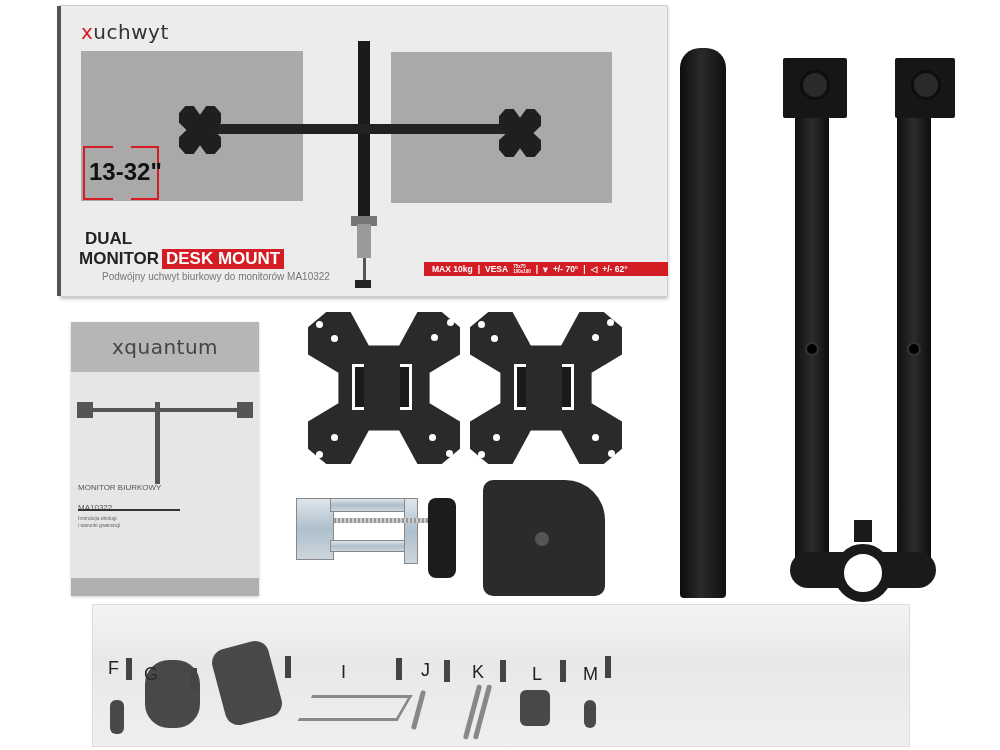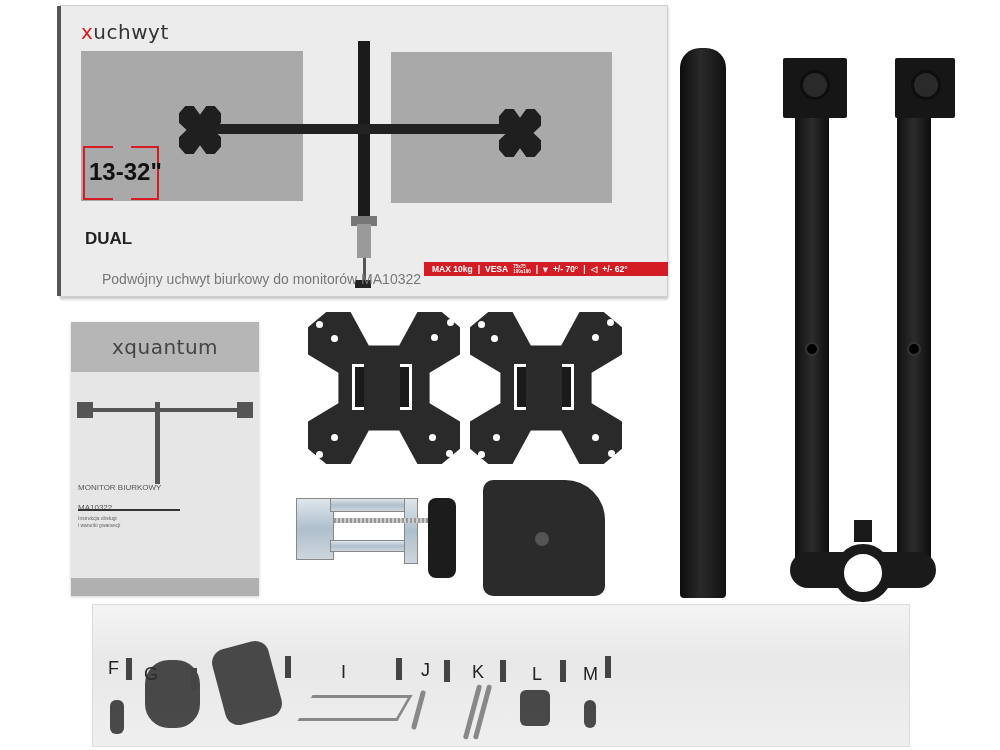--- a/index.html
+++ b/index.html
@@ -11,21 +11,21 @@
   .brand{font-family:"DejaVu Sans",sans-serif;font-size:20px;color:#333;letter-spacing:.5px}
   .brand .x{color:#d41c24}
   .panel{background:#a9a9a9}
   .pole{background:#1b1b1b}
   .arm{background:#222}
   .vesa-s{background:#1f1f1f;clip-path:polygon(15% 0,35% 0,50% 18%,65% 0,85% 0,100% 15%,100% 35%,82% 50%,100% 65%,100% 85%,85% 100%,65% 100%,50% 82%,35% 100%,15% 100%,0 85%,0 65%,18% 50%,0 35%,0 15%)}
   .size-frame{border:2px solid #d41c24}
   .size-text{font-size:24px;font-weight:bold;color:#111}
   .dual{font-size:17px;font-weight:bold;color:#222;line-height:18px}
   .desk{background:#d41c24;color:#fff;font-weight:bold;font-size:17px;padding:0 4px;line-height:20px}
-  .sub{font-size:14px;color:#777}
+  .sub{font-size:10px;color:#777}
   .spec{background:#d41c24;color:#fff;font-size:8.5px;font-weight:bold;display:flex;align-items:center;gap:5px;padding:0 8px;white-space:nowrap}
   .spec small{font-size:4.5px;line-height:5px;display:inline-block}
   
   .manual{left:71px;top:322px;width:188px;height:274px;background:#e6e6e6;box-shadow:0 1px 3px rgba(0,0,0,.2)}
   .manual-head{height:50px;background:#b6b6b6}
   .manual-foot{height:18px;background:#b0b0b0;position:absolute;bottom:0;left:0;right:0}
   .manual-brand{font-family:"DejaVu Sans",sans-serif;font-size:20px;color:#444;letter-spacing:.5px}
   .m-title{font-size:8px;color:#555;line-height:11px}
   .m-sub{font-size:5px;color:#666;line-height:7px}
   
@@ -69,20 +69,24 @@
   <div class="abs vesa-s" style="left:438px;top:103px;width:42px;height:48px"></div>
 
   <div class="abs size-frame" style="left:22px;top:140px;width:76px;height:54px;border-top-color:transparent;border-bottom-color:transparent"></div>
   <div class="abs" style="left:22px;top:140px;width:30px;height:2px;background:#d41c24"></div>
   <div class="abs" style="left:70px;top:140px;width:28px;height:2px;background:#d41c24"></div>
   <div class="abs" style="left:22px;top:192px;width:30px;height:2px;background:#d41c24"></div>
   <div class="abs" style="left:70px;top:192px;width:28px;height:2px;background:#d41c24"></div>
   <div class="abs size-text" style="left:28px;top:152px">13-32"</div>
 
   <div class="abs dual" style="left:24px;top:224px">DUAL</div>
+  <div class="abs dual" style="left:18px;top:243px;display:flex;gap:3px;align-items:center">
+    <span>MONITOR</span>
+    <span class="desk">DESK MOUNT</span>
+  </div>
   <div class="abs sub" style="left:41px;top:265px">Podwójny uchwyt biurkowy do monitorów MA10322</div>
 
   <div class="abs spec" style="left:363px;top:256px;width:244px;height:14px">
     <span>MAX 10kg</span>
     <span>|</span>
     <span>VESA</span>
     <small><span>75x75</span><br><span>100x100</span></small>
     <span>|</span>
     <span>⩔</span>
     <span>+/- 70°</span>

